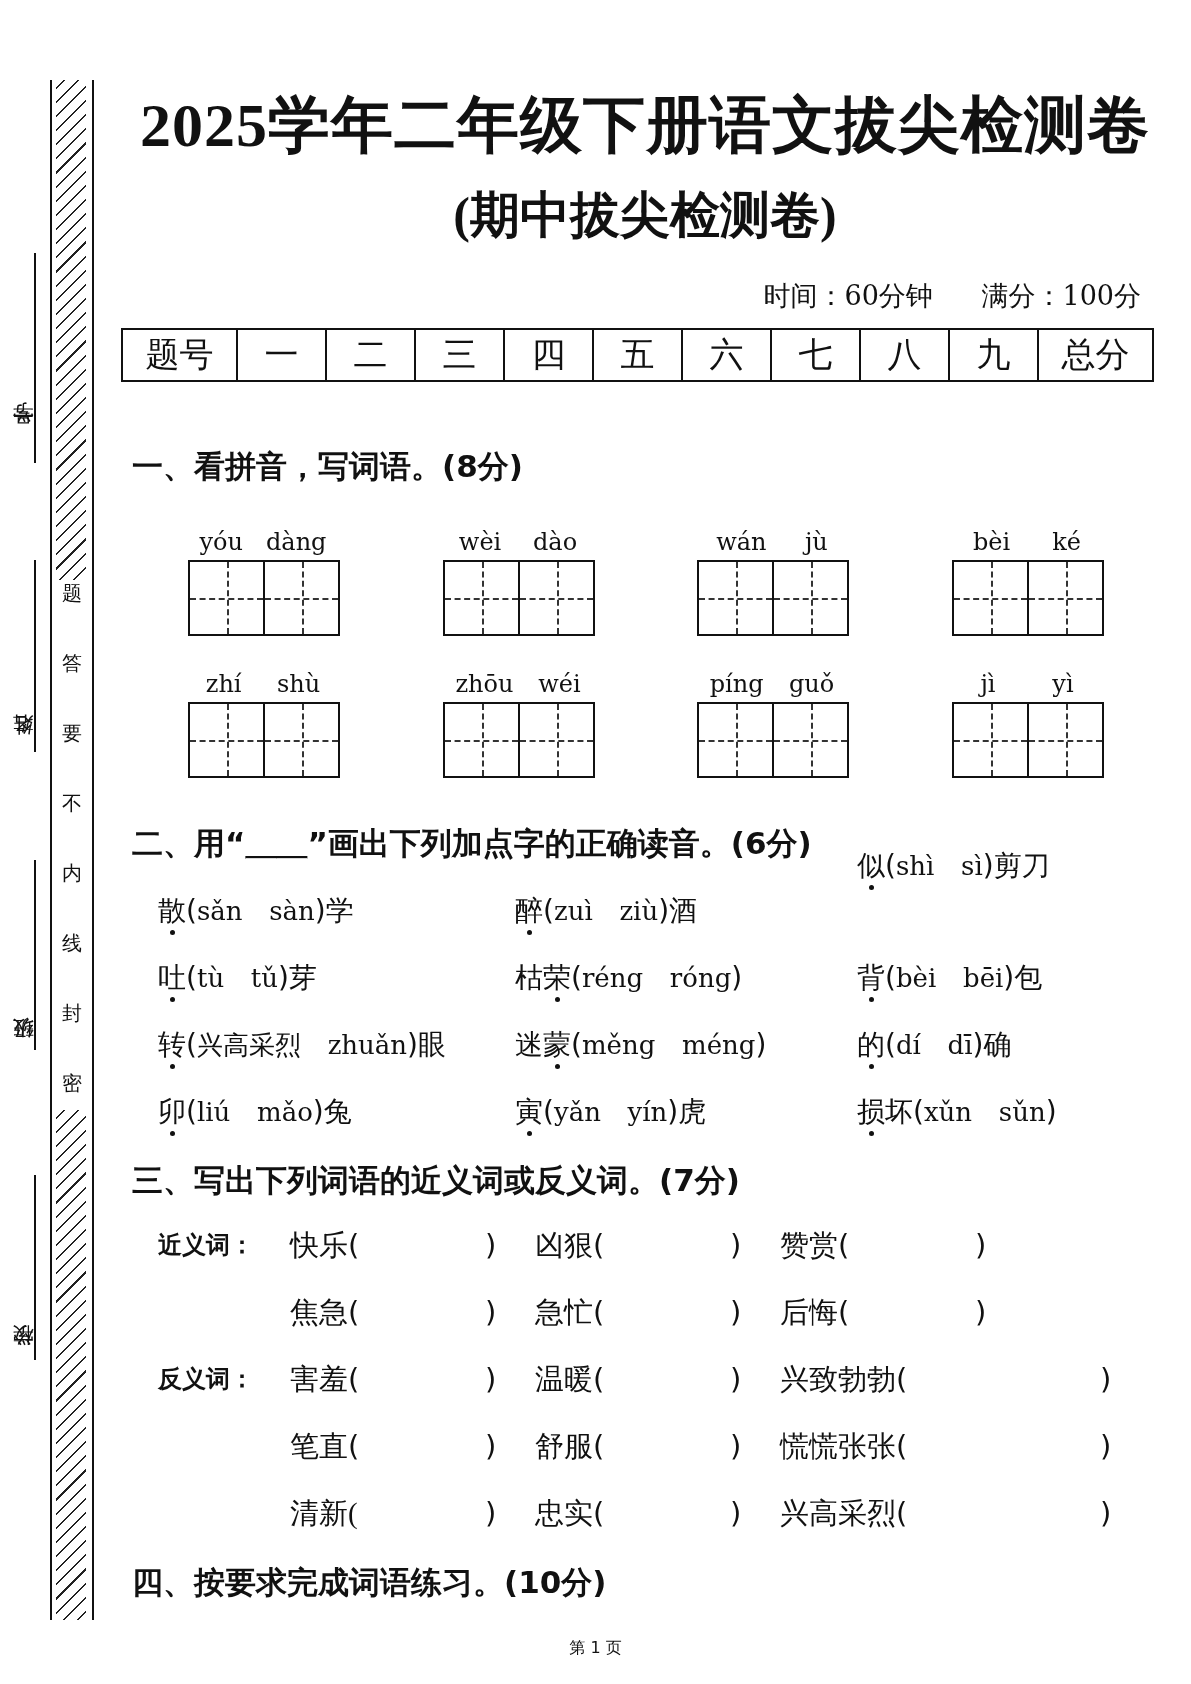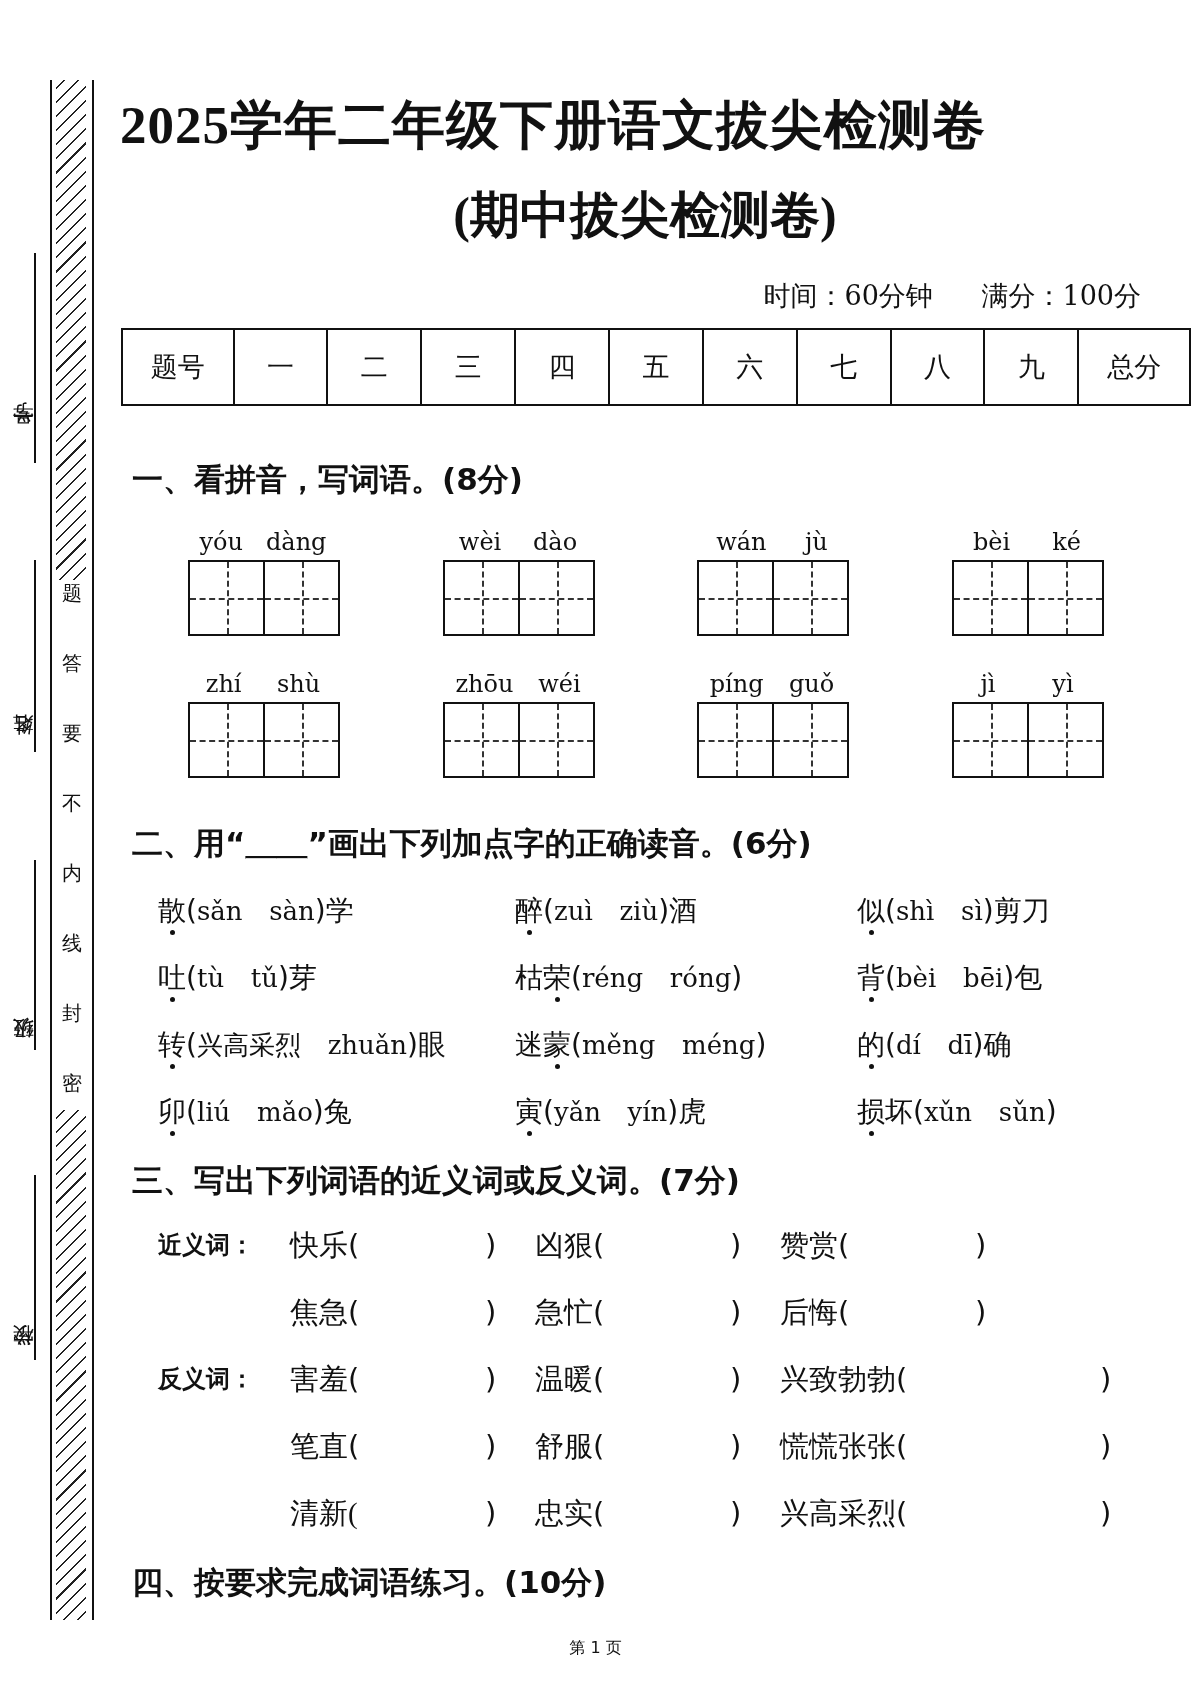--- a/index.html
+++ b/index.html
@@ -8,28 +8,28 @@
 
   
   .bind-line { position: absolute; top: 80px; width: 2px; background: #111; height: 1540px; }
   .hatch { position: absolute; left: 56px; width: 30px;
     background: repeating-linear-gradient(135deg, transparent 0 5px, #222 5px 6.5px, transparent 6.5px 10px); }
   .seal-word { position: absolute; left: 62px; width: 20px; font-size: 20px; line-height: 20px; text-align: center; background: #fff; }
   .field-label { position: absolute; left: 12px; font-size: 21px; line-height: 22px; writing-mode: vertical-rl; transform: rotate(180deg); }
   .field-line { position: absolute; left: 34px; width: 2px; background: #111; }
 
   
-  .title { left: 120px; top: 85px; width: 1050px; font-family: "Liberation Serif", "DejaVu Serif", serif; font-weight: bold; font-size: 53px; letter-spacing: 1px; line-height: 80px; }
+  .title { left: 120px; top: 85px; width: 1050px; text-align: center; font-family: "Liberation Serif", "DejaVu Serif", serif; font-weight: bold; font-size: 62px; letter-spacing: 1px; line-height: 80px; }
   .subtitle { left: 120px; top: 185px; width: 1050px; text-align: center; font-family: "Liberation Serif", "DejaVu Serif", serif; font-weight: bold; font-size: 50px; line-height: 60px; }
   .meta { right: 50px; top: 278px; font-family: "DejaVu Serif", serif; font-size: 27px; }
   .meta span { margin-left: 40px; }
 
   
   table.score { position: absolute; left: 121px; top: 328px; border-collapse: collapse; }
-  table.score td { border: 2px solid #111; height: 50px; text-align: center; font-family: "DejaVu Serif", serif; font-size: 27px; padding: 12px; }
+  table.score td { border: 2px solid #111; height: 50px; text-align: center; font-family: "DejaVu Serif", serif; font-size: 34px; padding: 0; }
 
   .section { font-weight: bold; font-size: 31px; line-height: 40px; left: 132px; }
 
   
   .pinyin-group { position: absolute; width: 150px; }
   .pinyin { position: absolute; top: 0; width: 150px; display: flex; justify-content: space-around; font-family: "DejaVu Serif", serif; font-size: 24px; line-height: 28px; }
   .tian { position: absolute; top: 32px; width: 148px; height: 72px; border: 2.5px solid #111; display: flex; }
   .tian .cell { flex: 1; position: relative; border-right: 2.5px solid #111; }
   .tian .cell:last-child { border-right: none; }
   .tian .cell::before { content: ""; position: absolute; left: 50%; top: 0; bottom: 0; border-left: 2px dashed #333; }
@@ -97,21 +97,21 @@
     <td style="width:87px">五</td>
     <td style="width:87px">六</td>
     <td style="width:87px">七</td>
     <td style="width:87px">八</td>
     <td style="width:87px">九</td>
     <td style="width:113px">总分</td>
   </tr>
 </tbody>
   </table>
 
-<div class="abs section" style="top:459px;">一、看拼音，写词语。(8分)</div>
+<div class="abs section" style="top:446px;">一、看拼音，写词语。(8分)</div>
 
 <div>
   <div class="pinyin-group" style="left:188px;top:528px;">
     <div class="pinyin">
         <span>yóu</span>
         <span>dàng</span>
       </div>
     <div class="tian">
         <div class="cell"></div>
         <div class="cell"></div>
@@ -191,21 +191,21 @@
 </div>
 
 <div class="abs section" style="top:823px;">
   <span>二、用“</span><span style="text-decoration: underline; color:#fff; text-decoration-color:#111;">____</span><span>”画出下列加点字的正确读音。(6分)</span>
 </div>
 
 <div>
 
   <div class="pron" style="left:158px;top:893px;"><span></span><span class="dot">散</span><span></span>(<span class="py">sǎn</span>&nbsp;&nbsp;&nbsp;<span class="py">sàn</span>)<span>学</span></div>
   <div class="pron" style="left:515px;top:893px;"><span></span><span class="dot">醉</span><span></span>(<span class="py">zuì</span>&nbsp;&nbsp;&nbsp;<span class="py">ziù</span>)<span>酒</span></div>
-  <div class="pron" style="left:857px;top:893px;"><span></span><span class="dot">似</span><span></span>(<span class="py">shì</span>&nbsp;&nbsp;&nbsp;<span class="py">sì</span>)<span>剪刀</span></div>
+  <div class="pron" style="left:857px;top:848px;"><span></span><span class="dot">似</span><span></span>(<span class="py">shì</span>&nbsp;&nbsp;&nbsp;<span class="py">sì</span>)<span>剪刀</span></div>
 
   <div class="pron" style="left:158px;top:960px;"><span></span><span class="dot" style="">吐</span><span></span>(<span class="py">tù</span>&nbsp;&nbsp;&nbsp;<span class="py">tǔ</span>)<span>芽</span></div>
   <div class="pron" style="left:515px;top:960px;"><span>枯</span><span class="dot">荣</span><span></span>(<span class="py">réng</span>&nbsp;&nbsp;&nbsp;<span class="py">róng</span>)<span></span></div>
   <div class="pron" style="left:857px;top:960px;"><span></span><span class="dot">背</span><span></span>(<span class="py">bèi</span>&nbsp;&nbsp;&nbsp;<span class="py">bēi</span>)<span>包</span></div>
 
   <div class="pron" style="left:158px;top:1027px;"><span></span><span class="dot">转</span><span></span>(<span class="py">兴高采烈</span>&nbsp;&nbsp;&nbsp;<span class="py">zhuǎn</span>)<span>眼</span></div>
   <div class="pron" style="left:515px;top:1027px;"><span>迷</span><span class="dot">蒙</span><span></span>(<span class="py">měng</span>&nbsp;&nbsp;&nbsp;<span class="py">méng</span>)<span></span></div>
   <div class="pron" style="left:857px;top:1027px;"><span></span><span class="dot">的</span><span></span>(<span class="py">dí</span>&nbsp;&nbsp;&nbsp;<span class="py">dī</span>)<span>确</span></div>
 
   <div class="pron" style="left:158px;top:1094px;"><span></span><span class="dot">卯</span><span></span>(<span class="py">liú</span>&nbsp;&nbsp;&nbsp;<span class="py">mǎo</span>)<span>兔</span></div>

